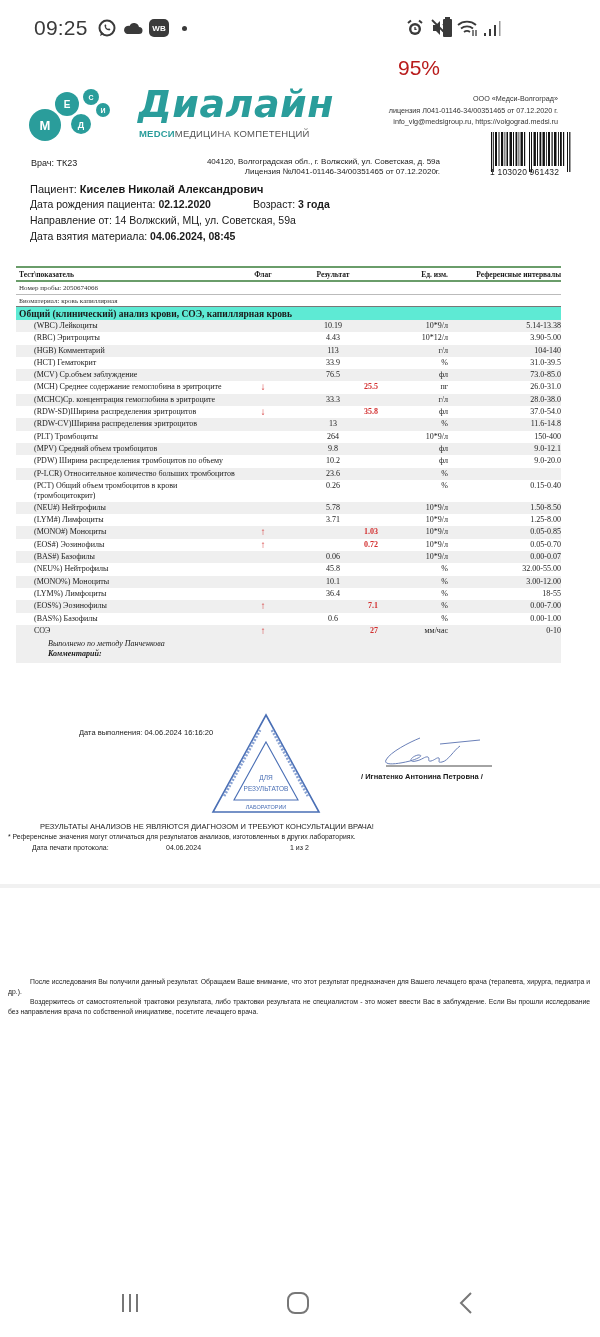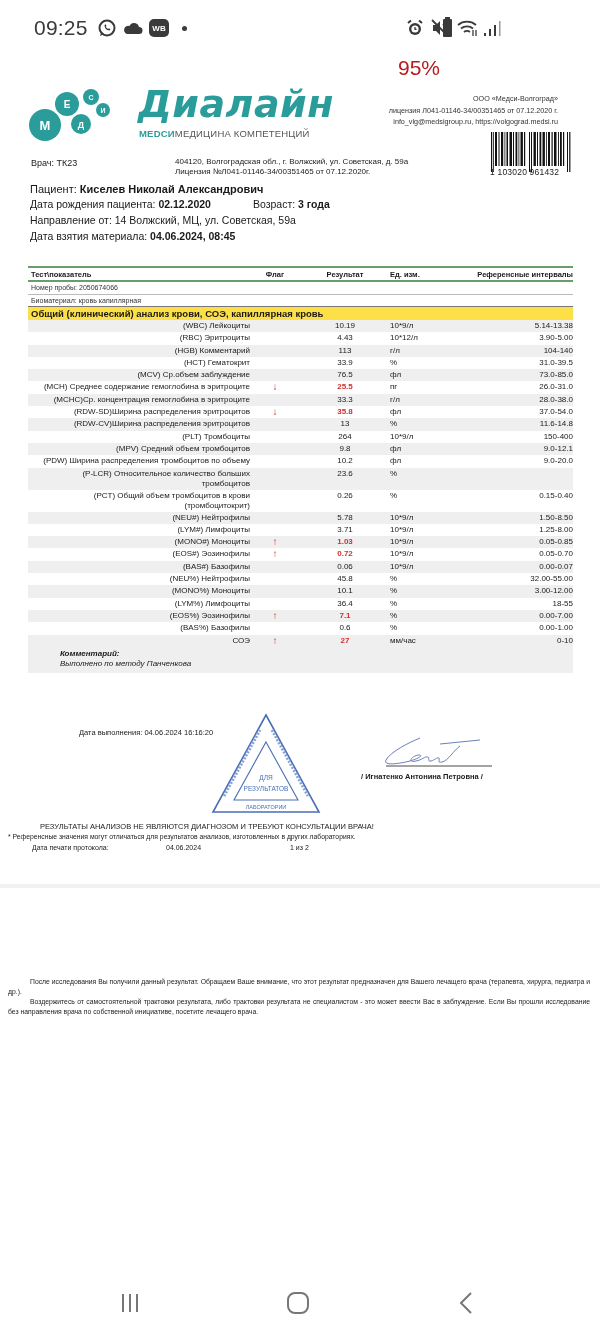--- a/index.html
+++ b/index.html
@@ -27,44 +27,44 @@
   .doc { position: absolute; left: 0; top: 60px; width: 600px; }
   .logo-mark { position: absolute; left: 28px; top: 20px; width: 84px; height: 62px; }
   .brand { position: absolute; left: 138px; top: 22px; font-size: 38px; font-weight: bold; font-style: italic; color: #2a9d9b; letter-spacing: 0.5px; font-family: "DejaVu Sans", sans-serif; }
   .brand-sub { position: absolute; left: 139px; top: 68px; font-size: 9.5px; color: #555; letter-spacing: 0.2px; }
   .brand-sub b { color: #2a9d9b; font-weight: bold; }
   .org { position: absolute; right: 42px; top: 33px; text-align: right; font-size: 7.2px; line-height: 11.5px; color: #333; }
   .barcode { position: absolute; left: 491px; top: 72px; width: 80px; height: 40px; }
   .barcode-num { position: absolute; left: 490px; top: 107px; font-size: 8.5px; color: #222; letter-spacing: 0.2px; }
 
   .meta-doctor { position: absolute; left: 31px; top: 98px; font-size: 9px; }
-  .meta-addr { position: absolute; left: 175px; top: 97px; width: 265px; font-size: 8px; line-height: 10px; }
+  .meta-addr { position: absolute; left: 175px; top: 97px; width: 265px; text-align: right; font-size: 8px; line-height: 10px; }
   .meta-line { position: absolute; left: 30px; font-size: 10.5px; }
   .meta-line b { font-weight: bold; }
   .ml1 { top: 123px; font-size: 11px; }
   .ml2 { top: 138px; }
   .ml2 .age { margin-left: 42px; }
   .ml3 { top: 154px; }
   .ml4 { top: 170px; }
 
   
-  .tbl { position: absolute; left: 28px; top: 206px; width: 545px; }
+  .tbl { position: absolute; left: 16px; top: 206px; width: 545px; font-family: Liberation Serif, serif; }
   .tbl-head { display: flex; font-size: 7.5px; font-weight: bold; border-top: 2px solid #6a9d6a; border-bottom: 2px solid #6a9d6a; height: 16px; align-items: center; }
   .c-name { width: 222px; padding-left: 3px; }
   .c-flag { width: 50px; text-align: center; }
   .c-res { width: 90px; text-align: center; }
-  .c-unit { width: 70px; text-align: left; }
+  .c-unit { width: 70px; text-align: right; }
   .c-ref { width: 113px; text-align: right; }
   .sample { font-size: 7px; color: #333; padding-left: 3px; height: 12px; line-height: 12px; }
   .sample.bio { border-top: 1px solid #bbb; }
-  .section { background: #fde047; font-weight: bold; font-size: 9.5px; padding-left: 3px; height: 14px; line-height: 14px; border-top: 1px solid #777; }
+  .section { background: #5eead4; font-weight: bold; font-size: 9.5px; padding-left: 3px; height: 14px; line-height: 14px; border-top: 1px solid #777; }
   .row { display: flex; font-size: 8px; line-height: 10px; padding: 1px 0; min-height: 12.3px; }
   .row:nth-child(odd) { background: #efefef; }
-  .row .c-name { padding-left: 8px; text-align: right; }
-  .row .c-res.abn { color: #d32f2f; font-weight: bold; }
+  .row .c-name { padding-left: 18px; }
+  .row .c-res.abn { color: #d32f2f; font-weight: bold; text-align: right; }
   .row .c-flag { color: #d32f2f; font-size: 10px; line-height: 10px; }
   .comment { background: #efefef; font-style: italic; font-size: 8px; padding: 2px 0 4px 32px; line-height: 10px; }
   .comment b { font-weight: bold; }
 
   .done-date { position: absolute; left: 79px; top: 668px; font-size: 7.5px; }
   .stamp { position: absolute; left: 210px; top: 652px; width: 112px; height: 104px; }
   .signature { position: absolute; left: 380px; top: 670px; width: 120px; height: 40px; }
   .signer { position: absolute; left: 361px; top: 712px; font-size: 7.5px; font-weight: bold; }
 
   .warn { position: absolute; left: 40px; top: 762px; font-size: 7.5px; }
@@ -390,22 +390,22 @@
         </div>
         <div class="row">
           <div class="c-name">СОЭ</div>
           <div class="c-flag">↑</div>
           <div class="c-res abn">27</div>
           <div class="c-unit">мм/час</div>
           <div class="c-ref">0-10</div>
         </div>
       </div>
     <div class="comment">
+      <div>Выполнено по методу Панченкова</div>
       <div><b>Комментарий:</b></div>
-      <div>Выполнено по методу Панченкова</div>
     </div>
   </div>
 
   <div class="done-date">Дата выполнения:  04.06.2024 16:16:20</div>
 
   <svg class="stamp" viewBox="0 0 112 104">
     <polygon points="56,3 109,100 3,100" fill="none" stroke="#4a6fb5" stroke-width="1.6"></polygon>
     <polygon points="56,30 88,88 24,88" fill="none" stroke="#4a6fb5" stroke-width="1.1"></polygon>
     <text x="56" y="68" font-size="6.5" fill="#4a6fb5" text-anchor="middle" font-family="Liberation Sans, sans-serif">ДЛЯ</text>
     <text x="56" y="79" font-size="6.5" fill="#4a6fb5" text-anchor="middle" font-family="Liberation Sans, sans-serif">РЕЗУЛЬТАТОВ</text>

